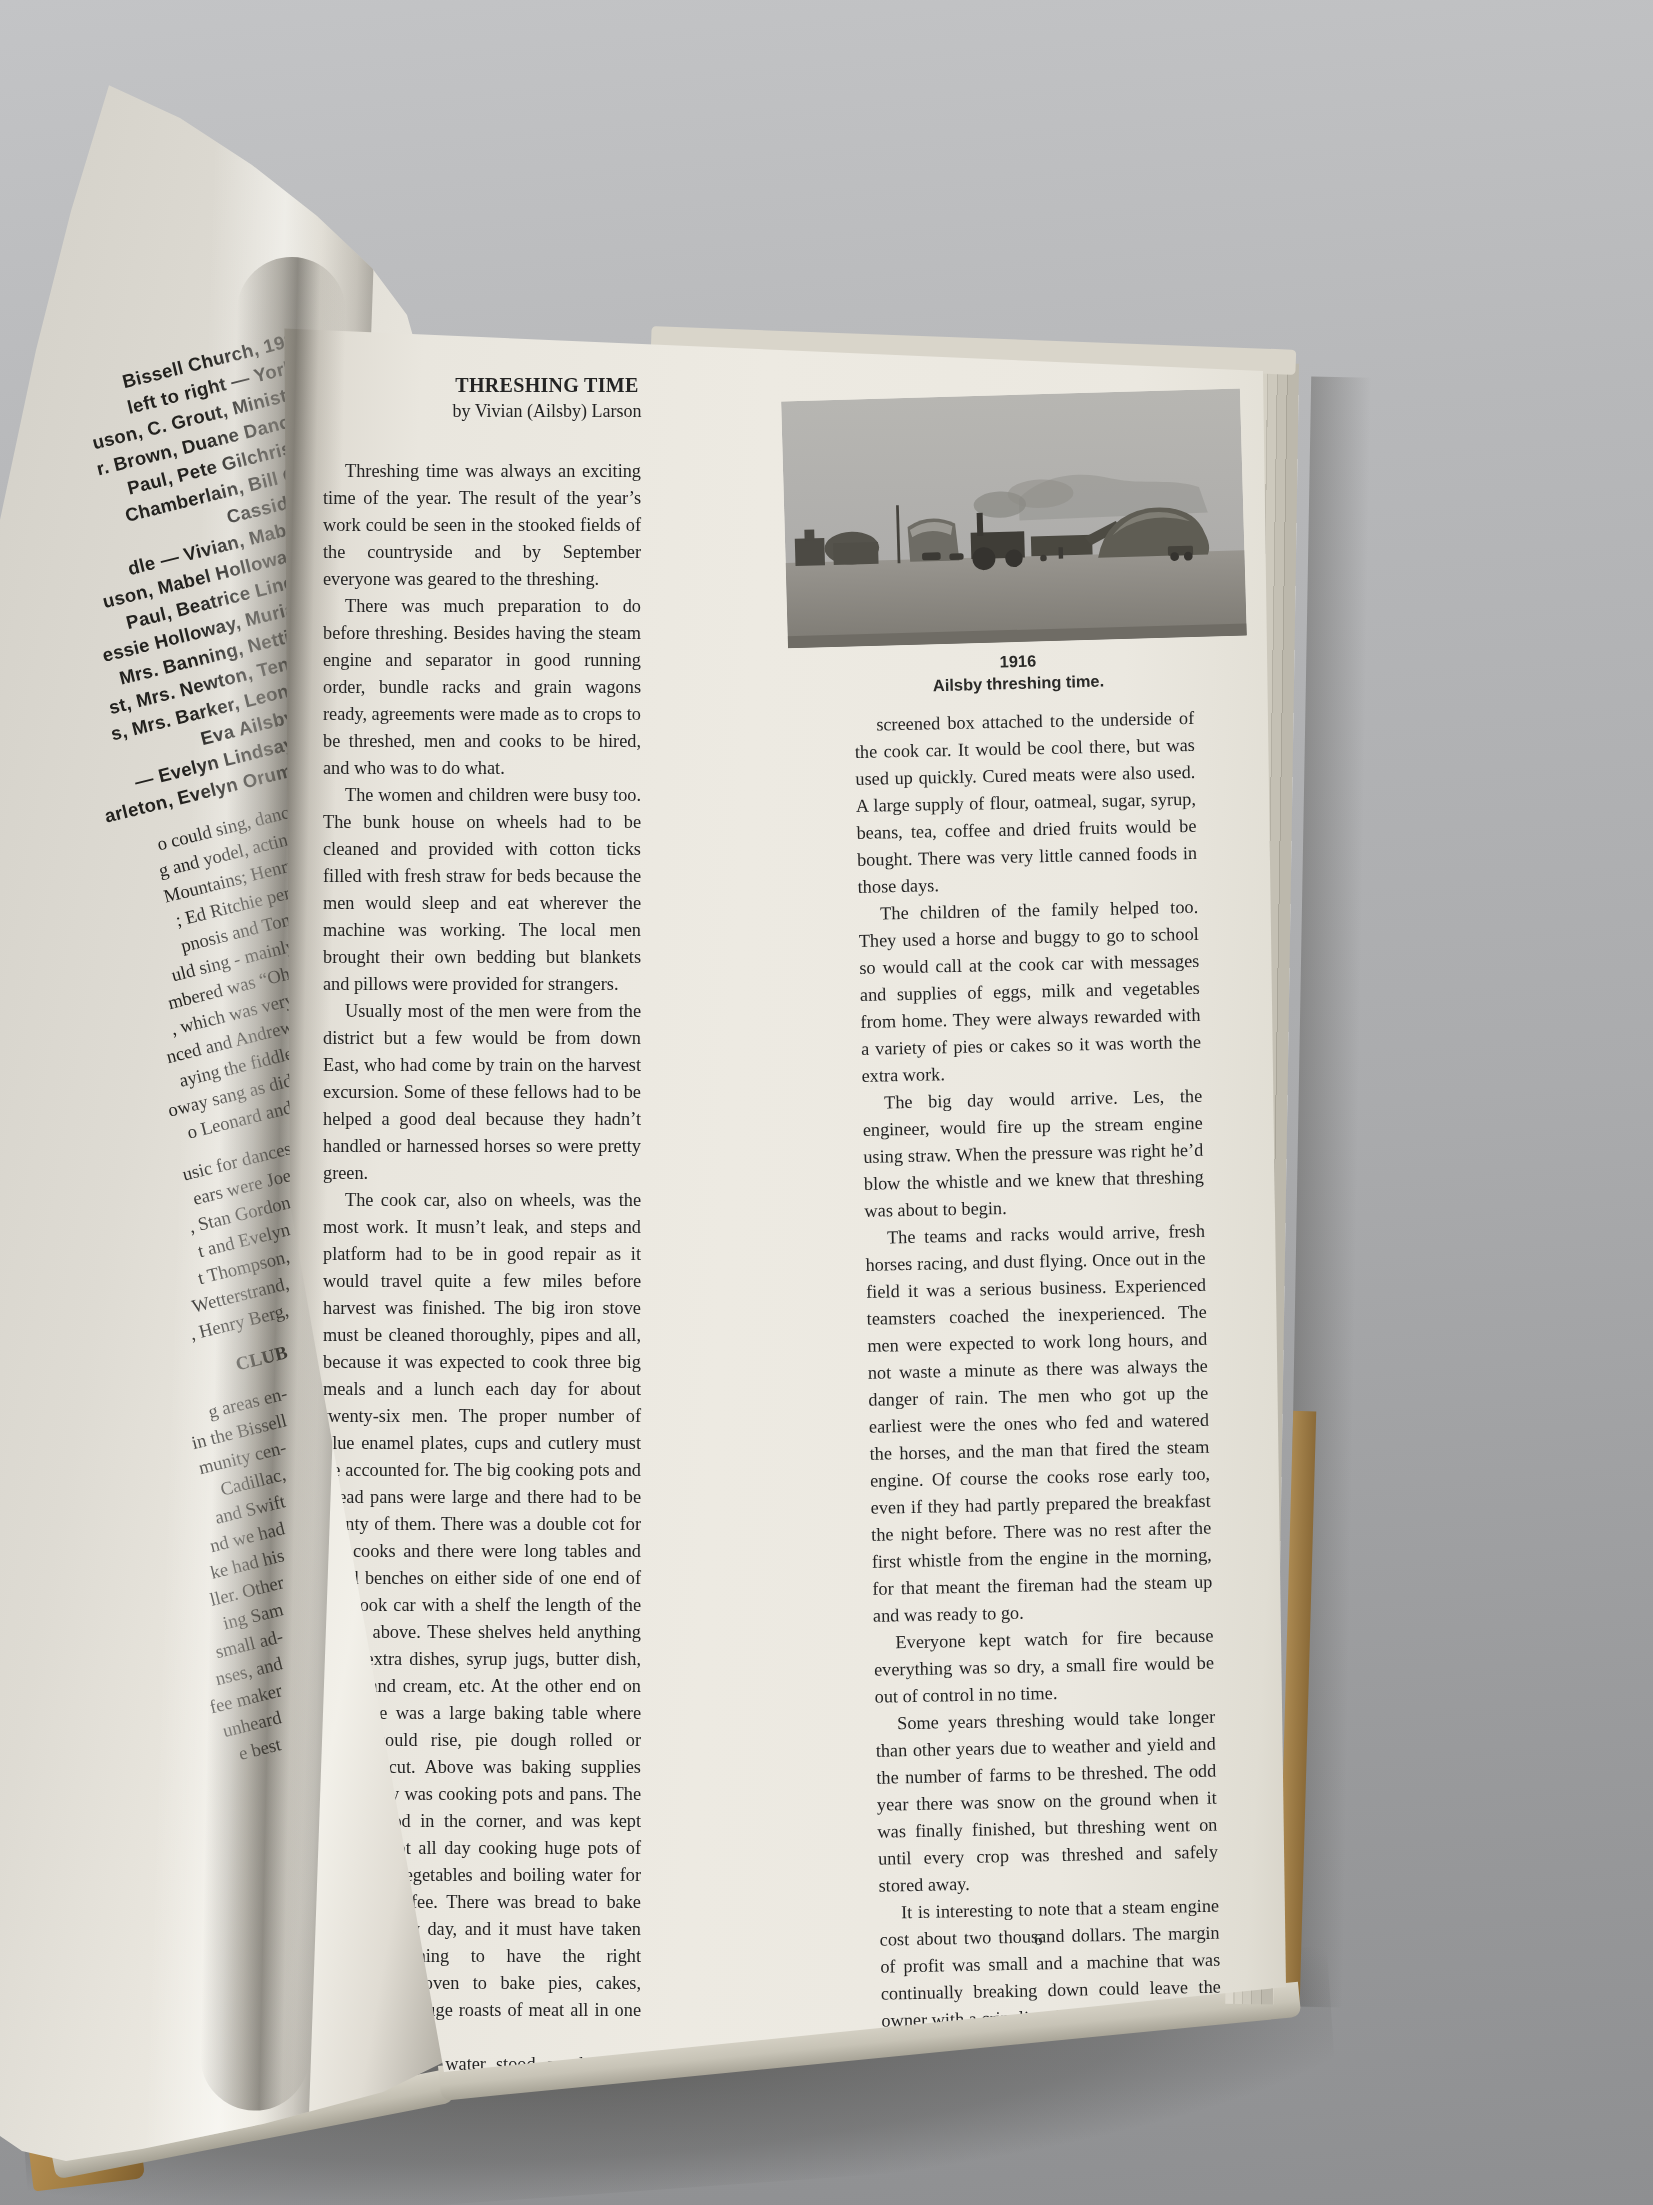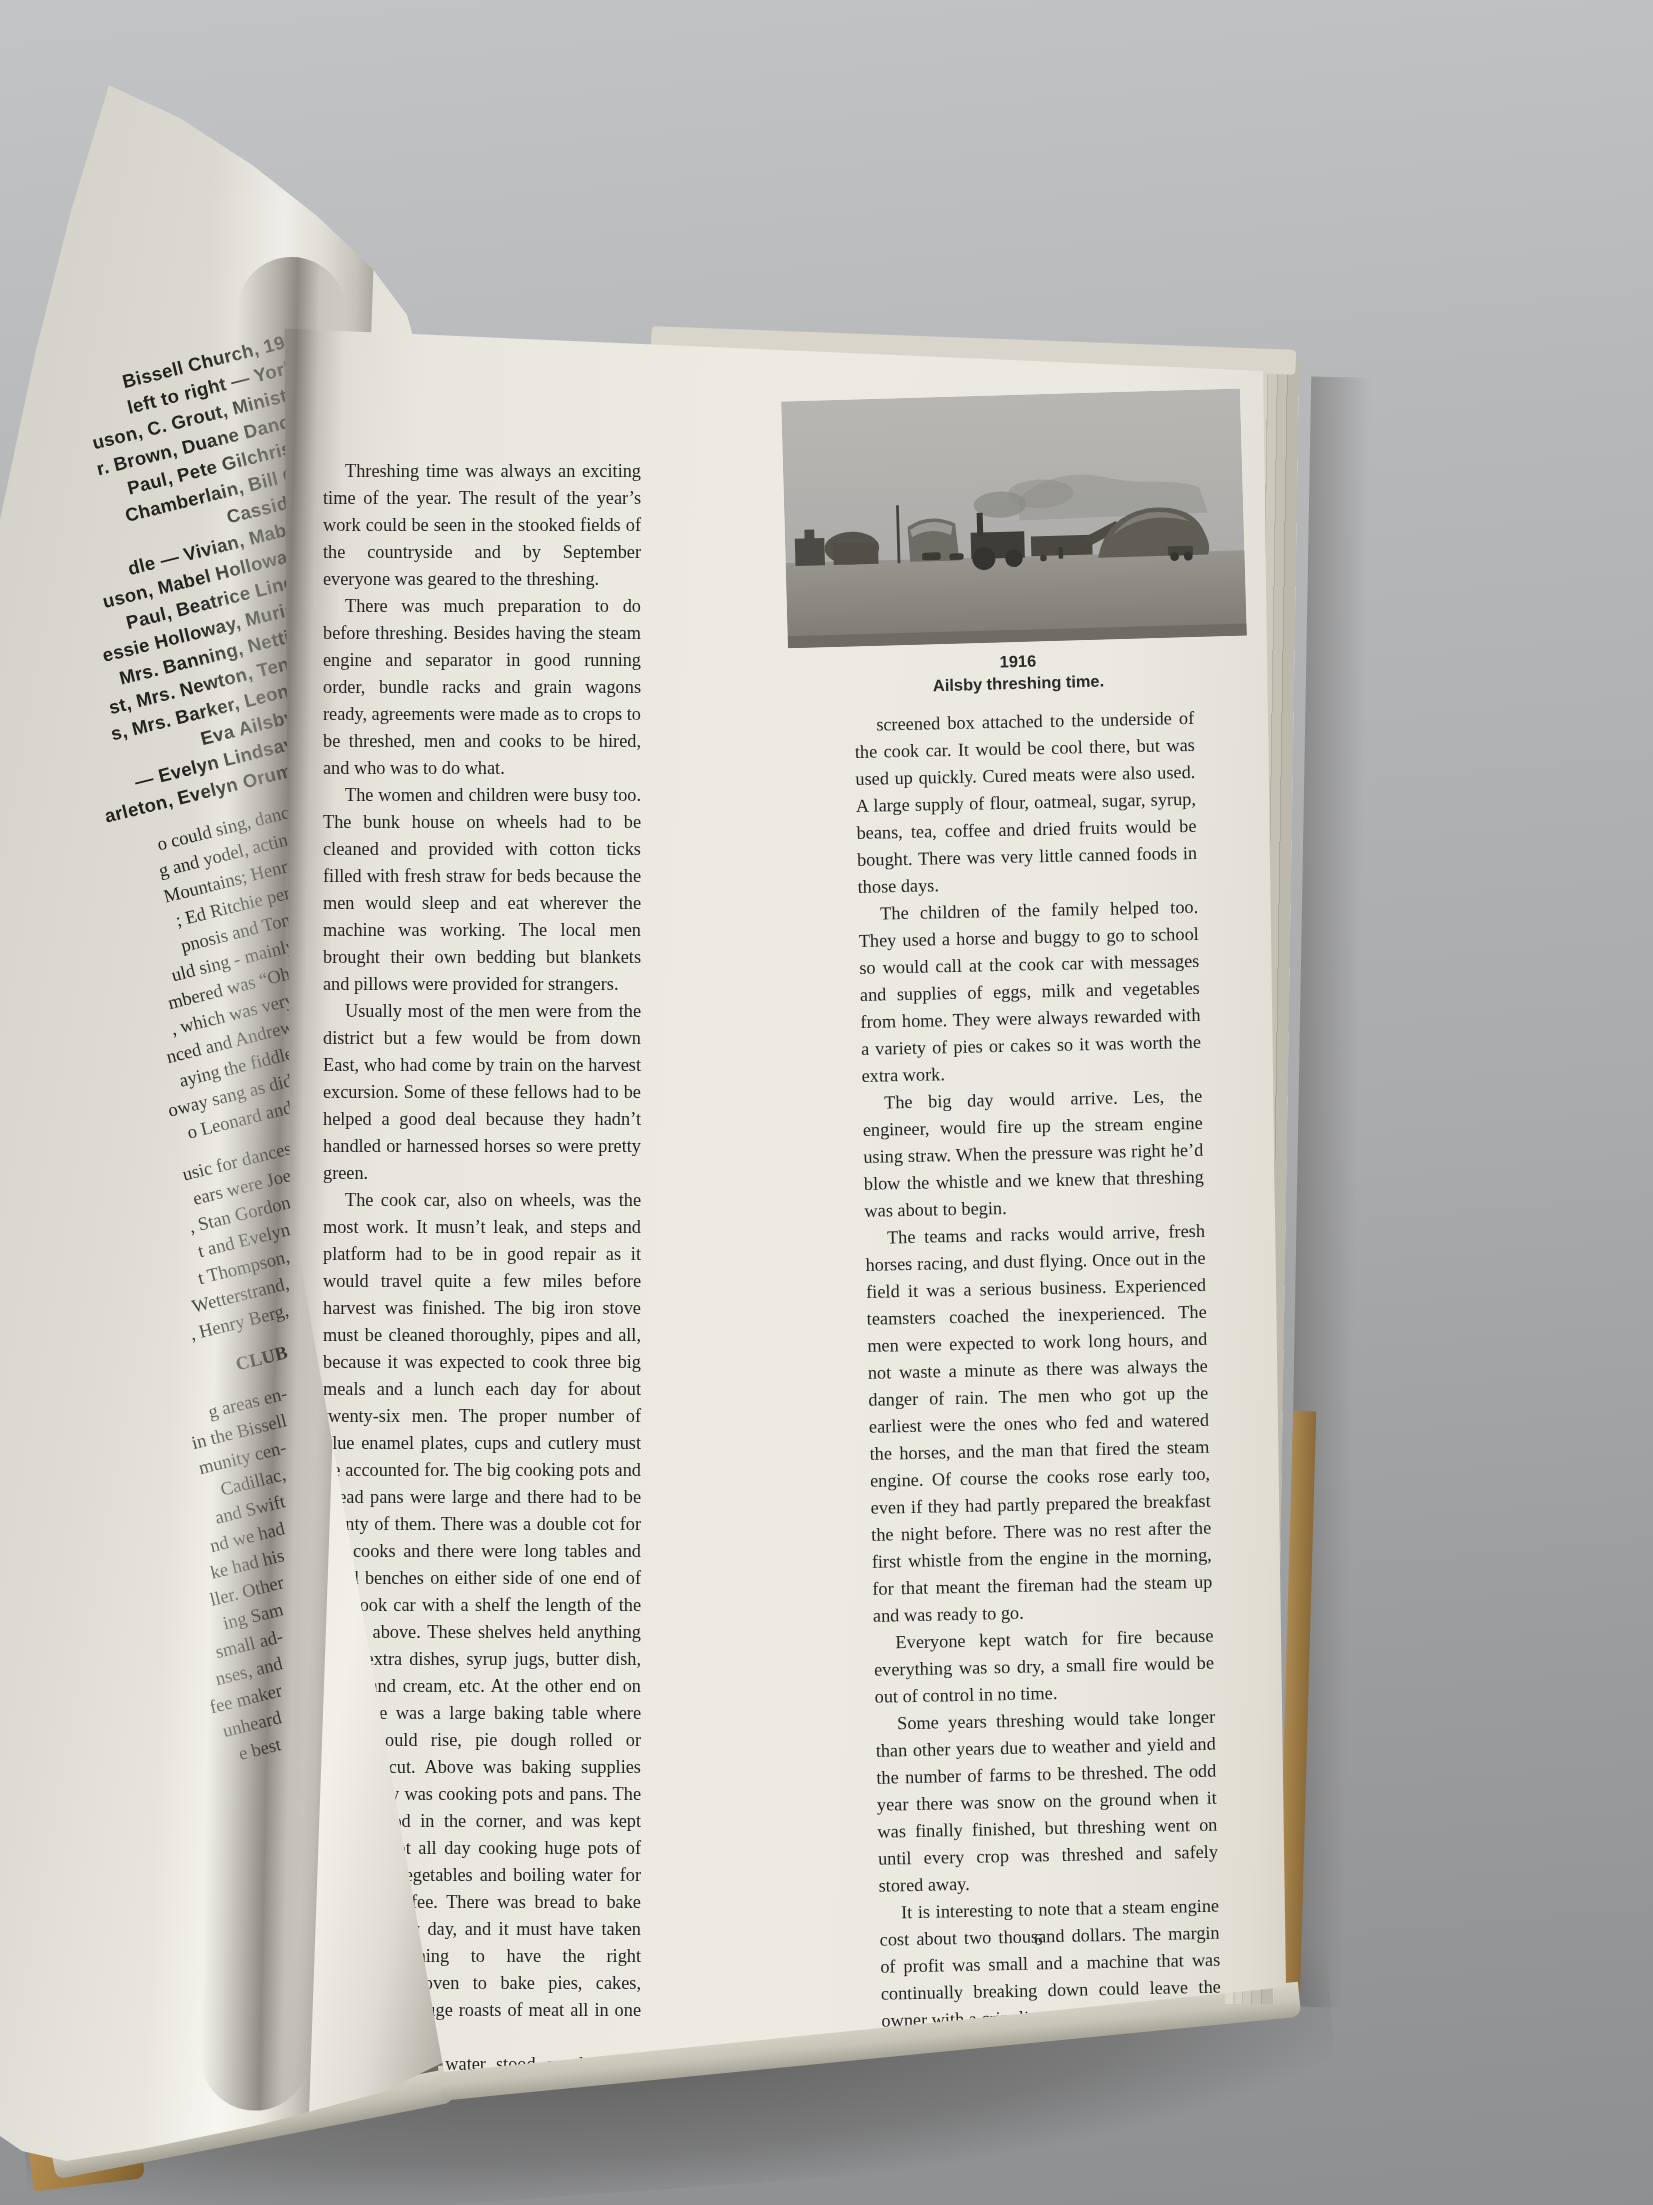--- a/index.html
+++ b/index.html
@@ -185,20 +185,24 @@
       <span class="frag body" data-name="left-page-fragment-line">nses, and</span>
       <span class="frag body" data-name="left-page-fragment-line">fee maker</span>
       <span class="frag body" data-name="left-page-fragment-line">unheard</span>
       <span class="frag body" data-name="left-page-fragment-line">e best</span>
     </div>
   <div class="curl-light" data-name="page-curl-highlight"></div>
 </div>
 
 <div class="right-page bodytext" data-name="right-page">
 
+  <div class="header" data-name="article-header">
+    <div class="title" data-name="article-title">THRESHING TIME</div>
+    <div class="byline" data-name="article-byline">by Vivian (Ailsby) Larson</div>
+  </div>
 
   <div class="col-left" data-name="article-column-left">
     <p data-name="paragraph">Threshing time was always an exciting time of the year. The result of the year’s work could be seen in the stooked fields of the countryside and by September everyone was geared to the threshing.</p>
     <p data-name="paragraph">There was much preparation to do before threshing. Besides having the steam engine and separator in good running order, bundle racks and grain wagons ready, agreements were made as to crops to be threshed, men and cooks to be hired, and who was to do what.</p>
     <p data-name="paragraph">The women and children were busy too. The bunk house on wheels had to be cleaned and provided with cotton ticks filled with fresh straw for beds because the men would sleep and eat wherever the machine was working. The local men brought their own bedding but blankets and pillows were provided for strangers.</p>
     <p data-name="paragraph">Usually most of the men were from the district but a few would be from down East, who had come by train on the harvest excursion. Some of these fellows had to be helped a good deal because they hadn’t handled or harnessed horses so were pretty green.</p>
     <p data-name="paragraph">The cook car, also on wheels, was the most work. It musn’t leak, and steps and platform had to be in good repair as it would travel quite a few miles before harvest was finished. The big iron stove must be cleaned thoroughly, pipes and all, because it was expected to cook three big meals and a lunch each day for about twenty-six men. The proper number of blue enamel plates, cups and cutlery must be accounted for. The big cooking pots and bread pans were large and there had to be plenty of them. There was a double cot for the cooks and there were long tables and solid benches on either side of one end of the cook car with a shelf the length of the tables above. These shelves held anything from extra dishes, syrup jugs, butter dish, sugar and cream, etc. At the other end on one side was a large baking table where bread could rise, pie dough rolled or biscuits cut. Above was baking supplies and below was cooking pots and pans. The stove stood in the corner, and was kept burning hot all day cooking huge pots of potatoes, vegetables and boiling water for tea and coffee. There was bread to bake almost every day, and it must have taken much planning to have the right temperature oven to bake pies, cakes, biscuits and huge roasts of meat all in one day.</p>
     <p data-name="paragraph">A barrel of water stood on the back platform with wash basins and towels close by. Coal was used in the stove so there was a separate large box to hold coal and wood.</p>
     <p data-name="paragraph">Fresh beef or pork was wrapped in cloth that had been dipped in a salt brine and stored in a</p>
   </div>

